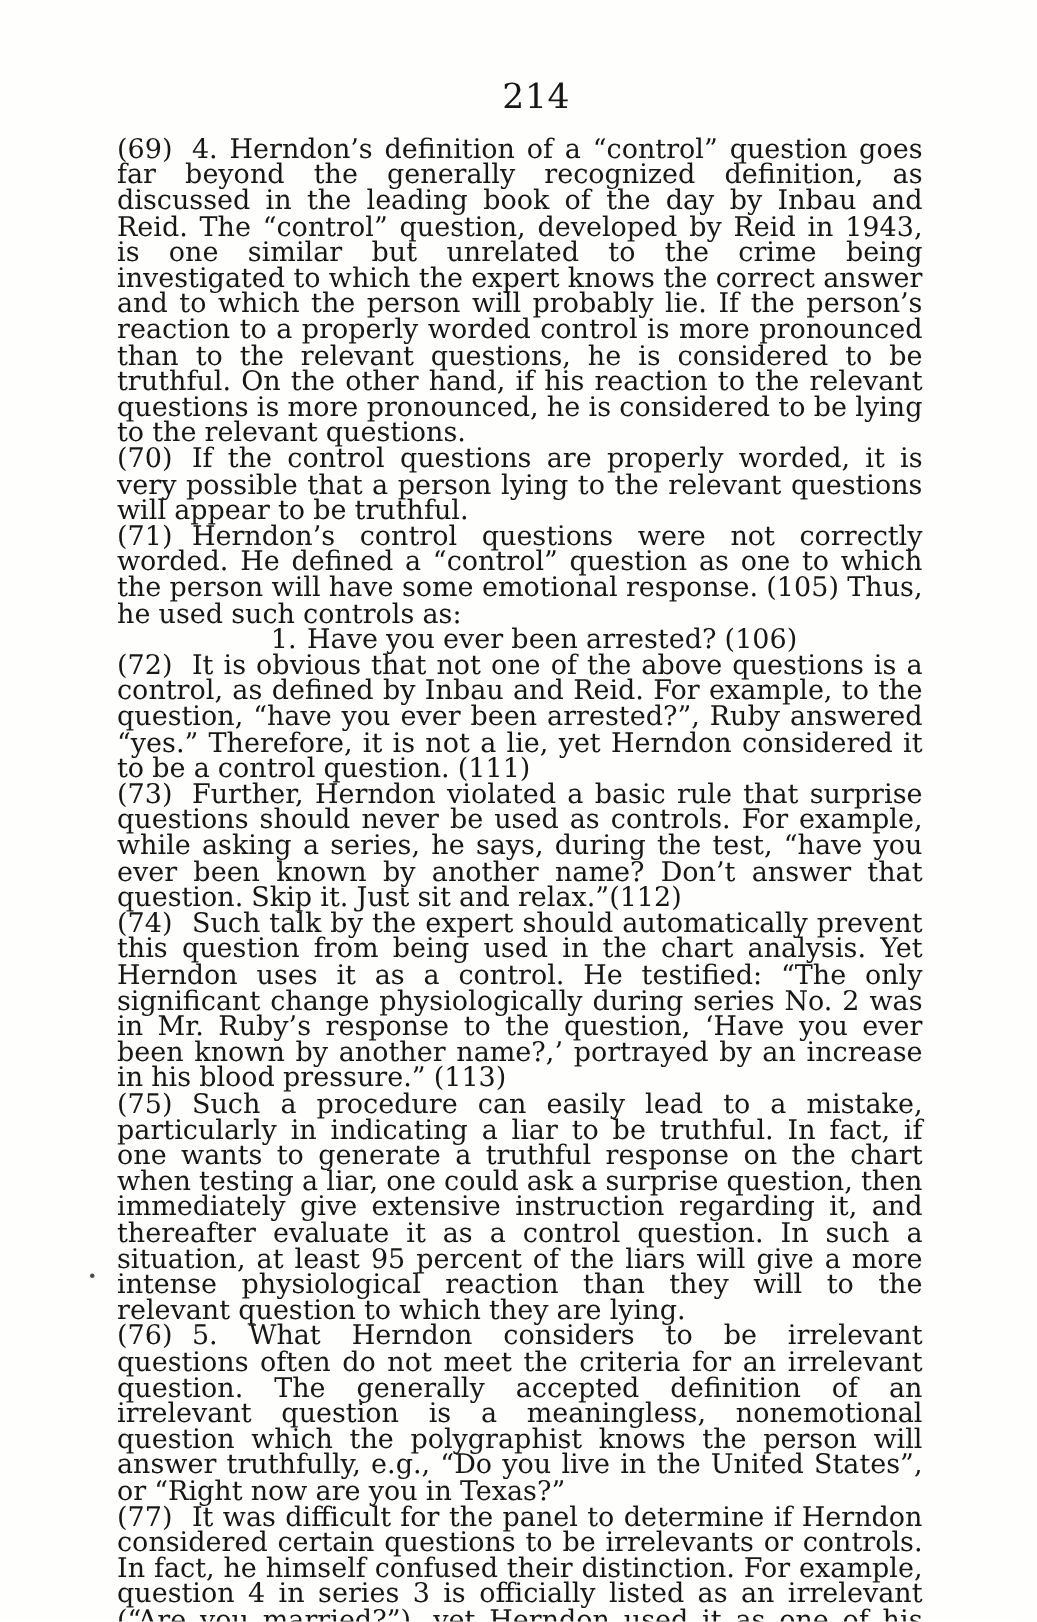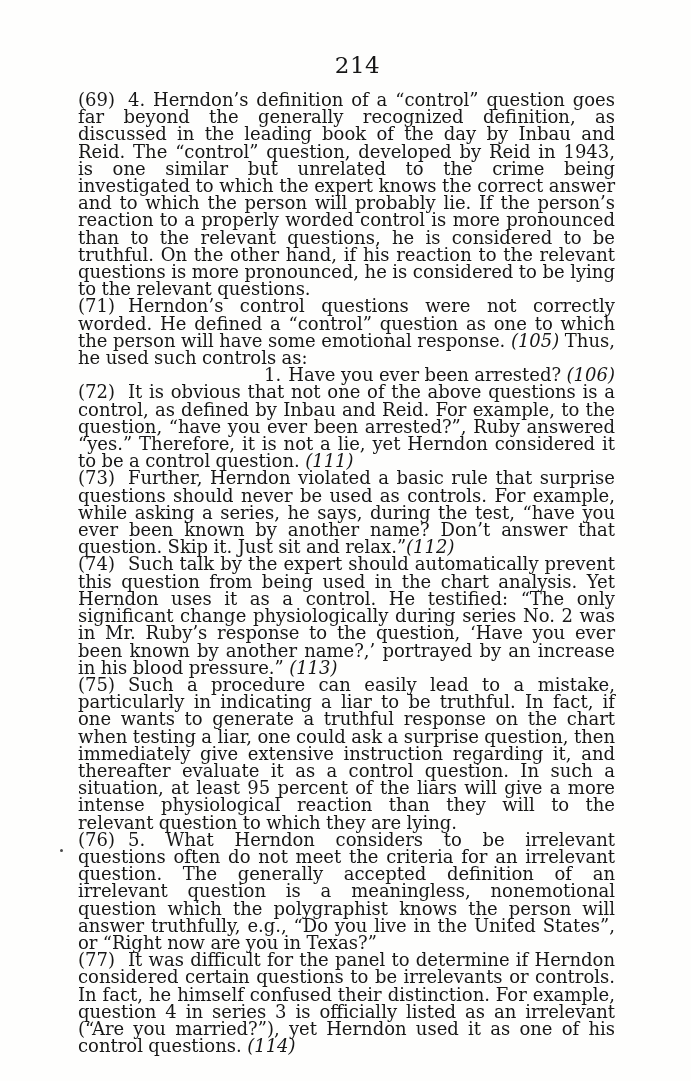--- a/index.html
+++ b/index.html
@@ -35,43 +35,44 @@
     line-height: 17.2px;
     word-spacing: -0.3px;
   }
   .para {
     text-align: justify;
     hyphens: auto;
     -webkit-hyphens: auto;
   }
   .para-label { margin-right: 13px; }
   .list-item {
-    text-align: right;
+    text-align: center;
     padding-left: 19px;
   }
   .num-label { margin-right: 7px; }
-  .ref { font-style: italic; }
+  .ref { }
   .speck {
     position: absolute;
     left: 60px;
     top: 849px;
     width: 3px;
     height: 3px;
     border-radius: 50%;
     background: #4a4a4a;
   }
 </style>
 </head>
 <body>
 
 <div class="sheet">
   <div class="page-number">214</div>
 
   <div class="text-block">
       <p class="para"><span class="para-label">(69)</span><span>4. Herndon’s definition of a “control” question goes far beyond the generally recognized definition, as discussed in the leading book of the day by Inbau and Reid. The “control” question, developed by Reid in 1943, is one similar but unrelated to the crime being investigated to which the expert knows the correct answer and to which the person will probably lie. If the person’s reaction to a properly worded control is more pronounced than to the relevant questions, he is considered to be truthful. On the other hand, if his reaction to the relevant questions is more pronounced, he is considered to be lying to the relevant questions.</span></p>
+      <p class="para"><span class="para-label">(70)</span><span>If the control questions are properly worded, it is very possible that a person lying to the relevant questions will appear to be truthful.</span></p>
       <p class="para"><span class="para-label">(71)</span><span>Herndon’s control questions were not correctly worded. He defined a “control” question as one to which the person will have some emotional response. </span><span class="ref">(105)</span><span> Thus, he used such controls as:</span></p>
       <p class="list-item"><span class="num-label">1.</span><span>Have you ever been arrested? </span><span class="ref">(106)</span></p>
       <p class="para"><span class="para-label">(72)</span><span>It is obvious that not one of the above questions is a control, as defined by Inbau and Reid. For example, to the question, “have you ever been arrested?”, Ruby answered “yes.” Therefore, it is not a lie, yet Herndon considered it to be a control question. </span><span class="ref">(111)</span></p>
       <p class="para"><span class="para-label">(73)</span><span>Further, Herndon violated a basic rule that surprise questions should never be used as controls. For example, while asking a series, he says, during the test, “have you ever been known by another name? Don’t answer that question. Skip it. Just sit and relax.”</span><span class="ref">(112)</span></p>
       <p class="para"><span class="para-label">(74)</span><span>Such talk by the expert should automatically prevent this question from being used in the chart analysis. Yet Herndon uses it as a control. He testified: “The only significant change physiologically during series No. 2 was in Mr. Ruby’s response to the question, ‘Have you ever been known by another name?,’ portrayed by an increase in his blood pressure.” </span><span class="ref">(113)</span></p>
       <p class="para"><span class="para-label">(75)</span><span>Such a procedure can easily lead to a mistake, particularly in indicating a liar to be truthful. In fact, if one wants to generate a truthful response on the chart when testing a liar, one could ask a surprise question, then immediately give extensive instruction regarding it, and thereafter evaluate it as a control question. In such a situation, at least 95 percent of the liars will give a more intense physiological reaction than they will to the relevant question to which they are lying.</span></p>
       <p class="para"><span class="para-label">(76)</span><span>5. What Herndon considers to be irrelevant questions often do not meet the criteria for an irrelevant question. The generally accepted definition of an irrelevant question is a meaningless, nonemotional question which the polygraphist knows the person will answer truthfully, e.g., “Do you live in the United States”, or “Right now are you in Texas?”</span></p>
       <p class="para"><span class="para-label">(77)</span><span>It was difficult for the panel to determine if Herndon considered certain questions to be irrelevants or controls. In fact, he himself confused their distinction. For example, question 4 in series 3 is officially listed as an irrelevant (“Are you married?”), yet Herndon used it as one of his control questions. </span><span class="ref">(114)</span></p>
     </div>
 

